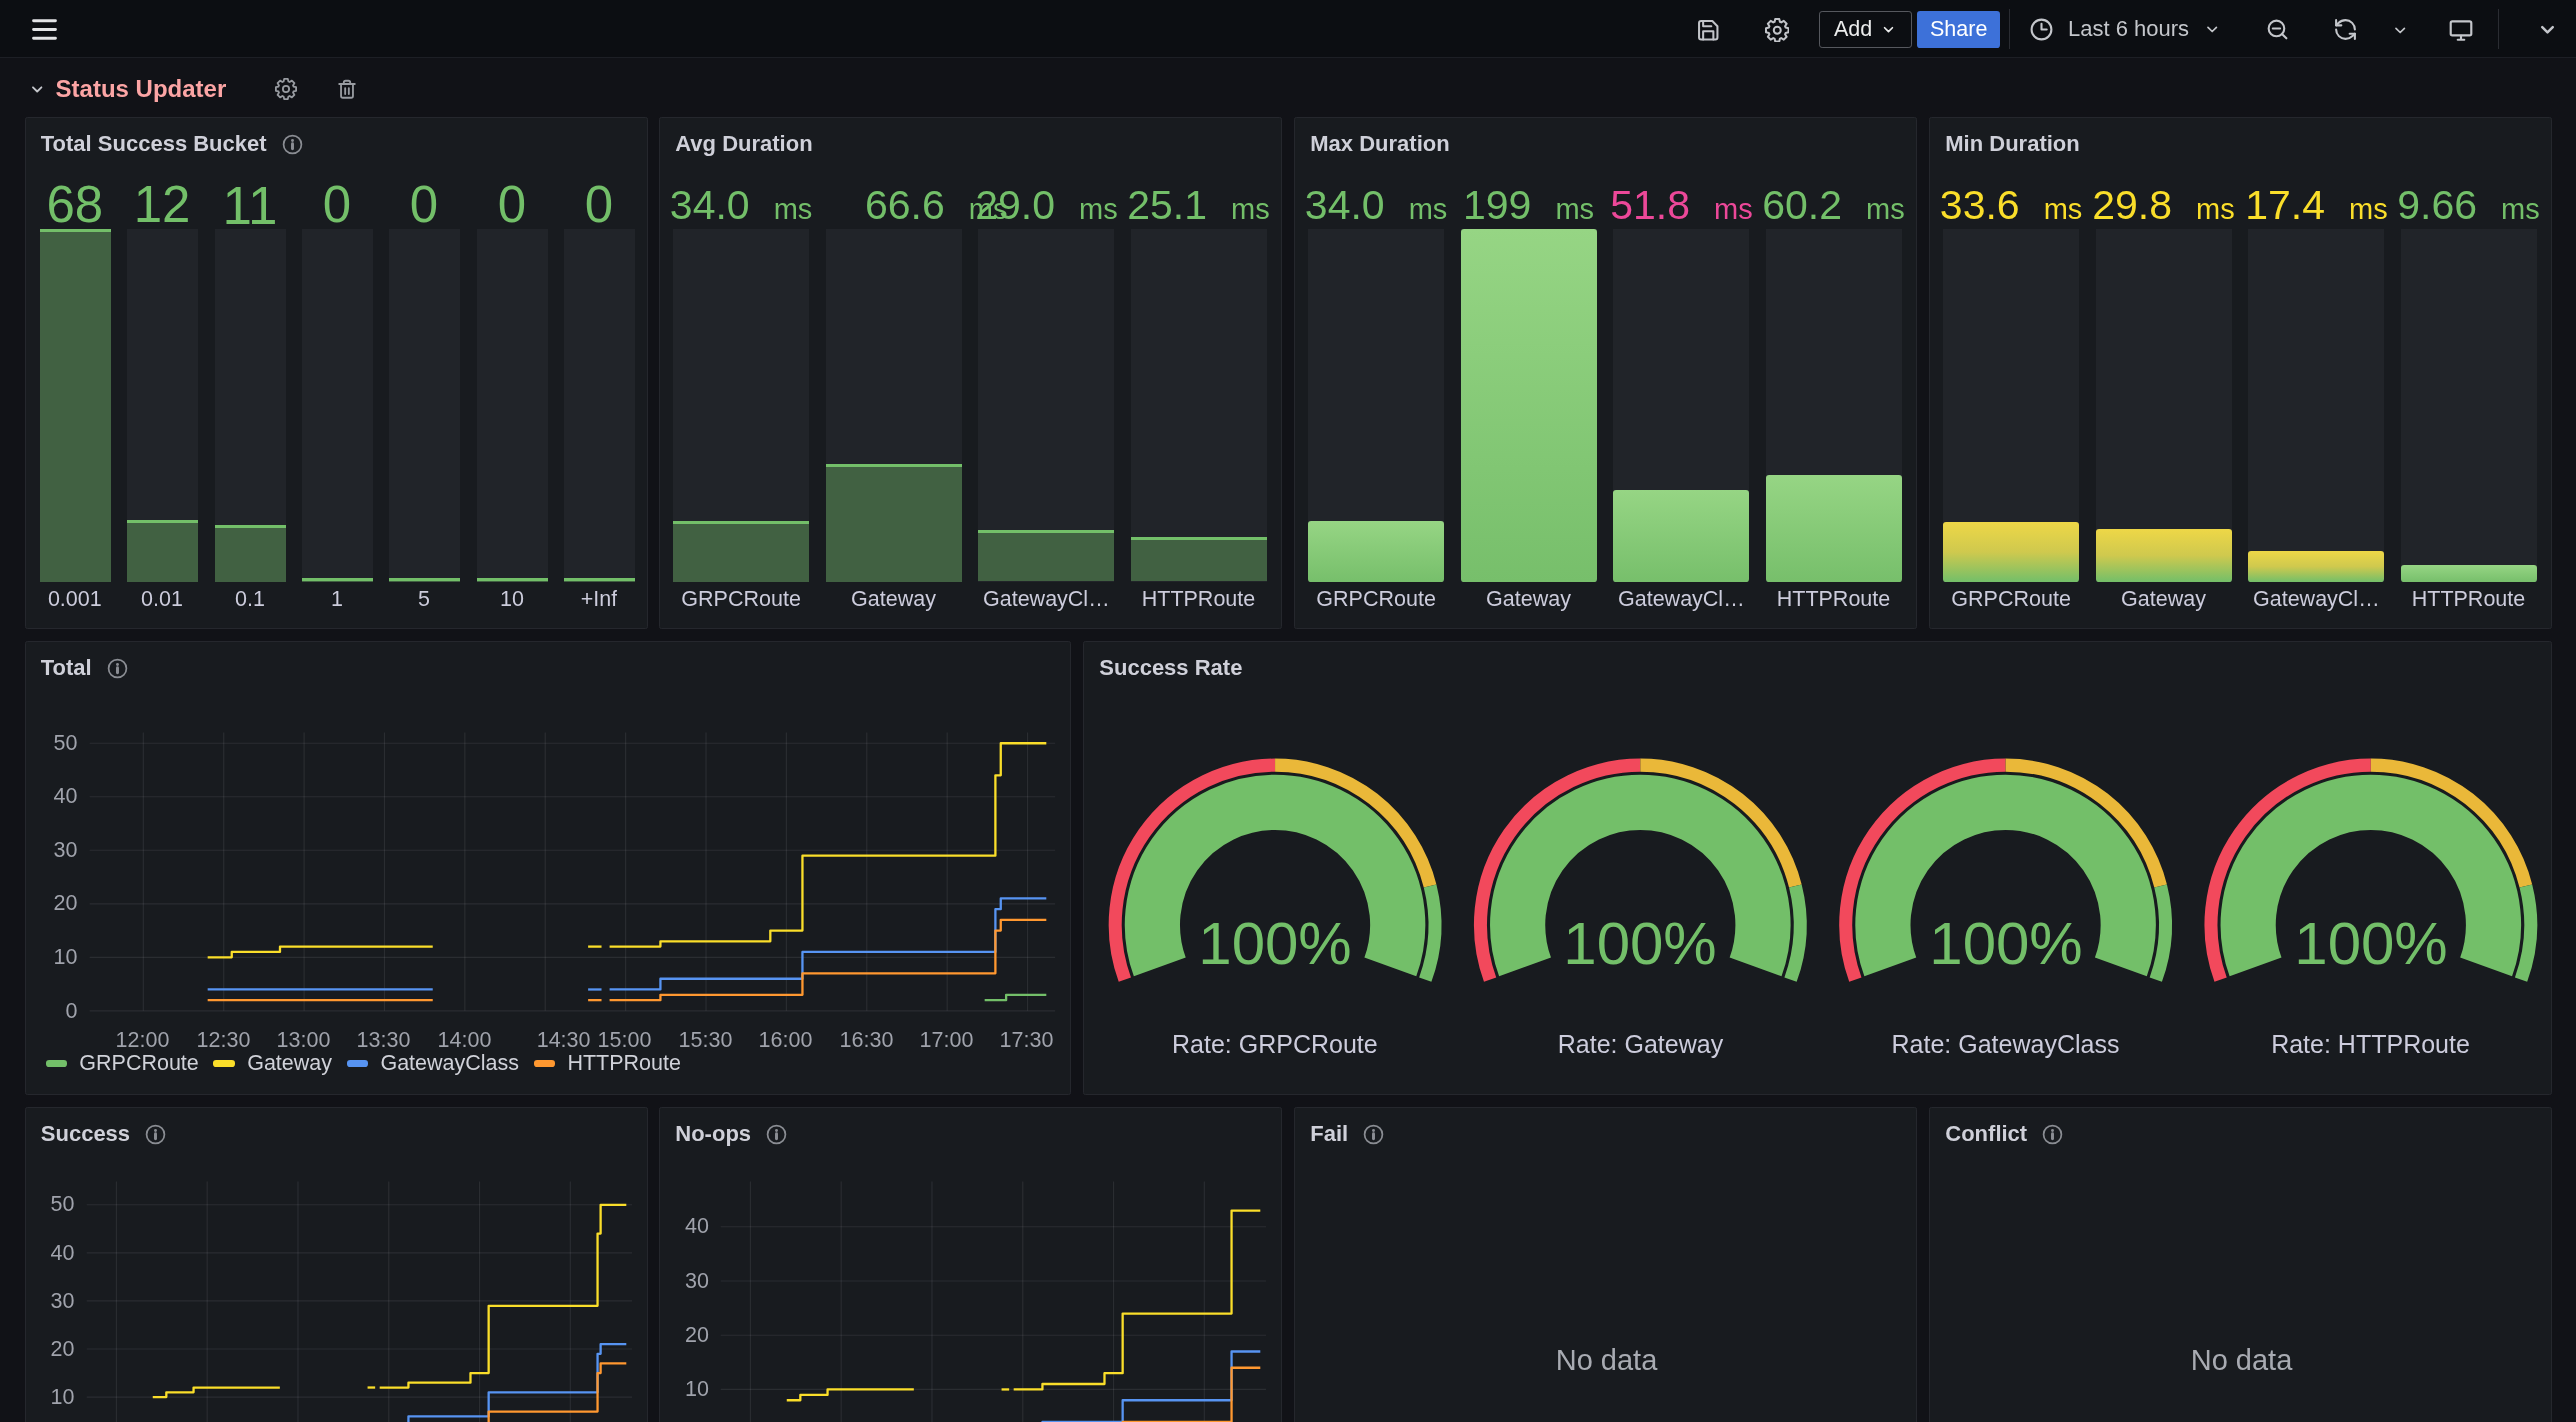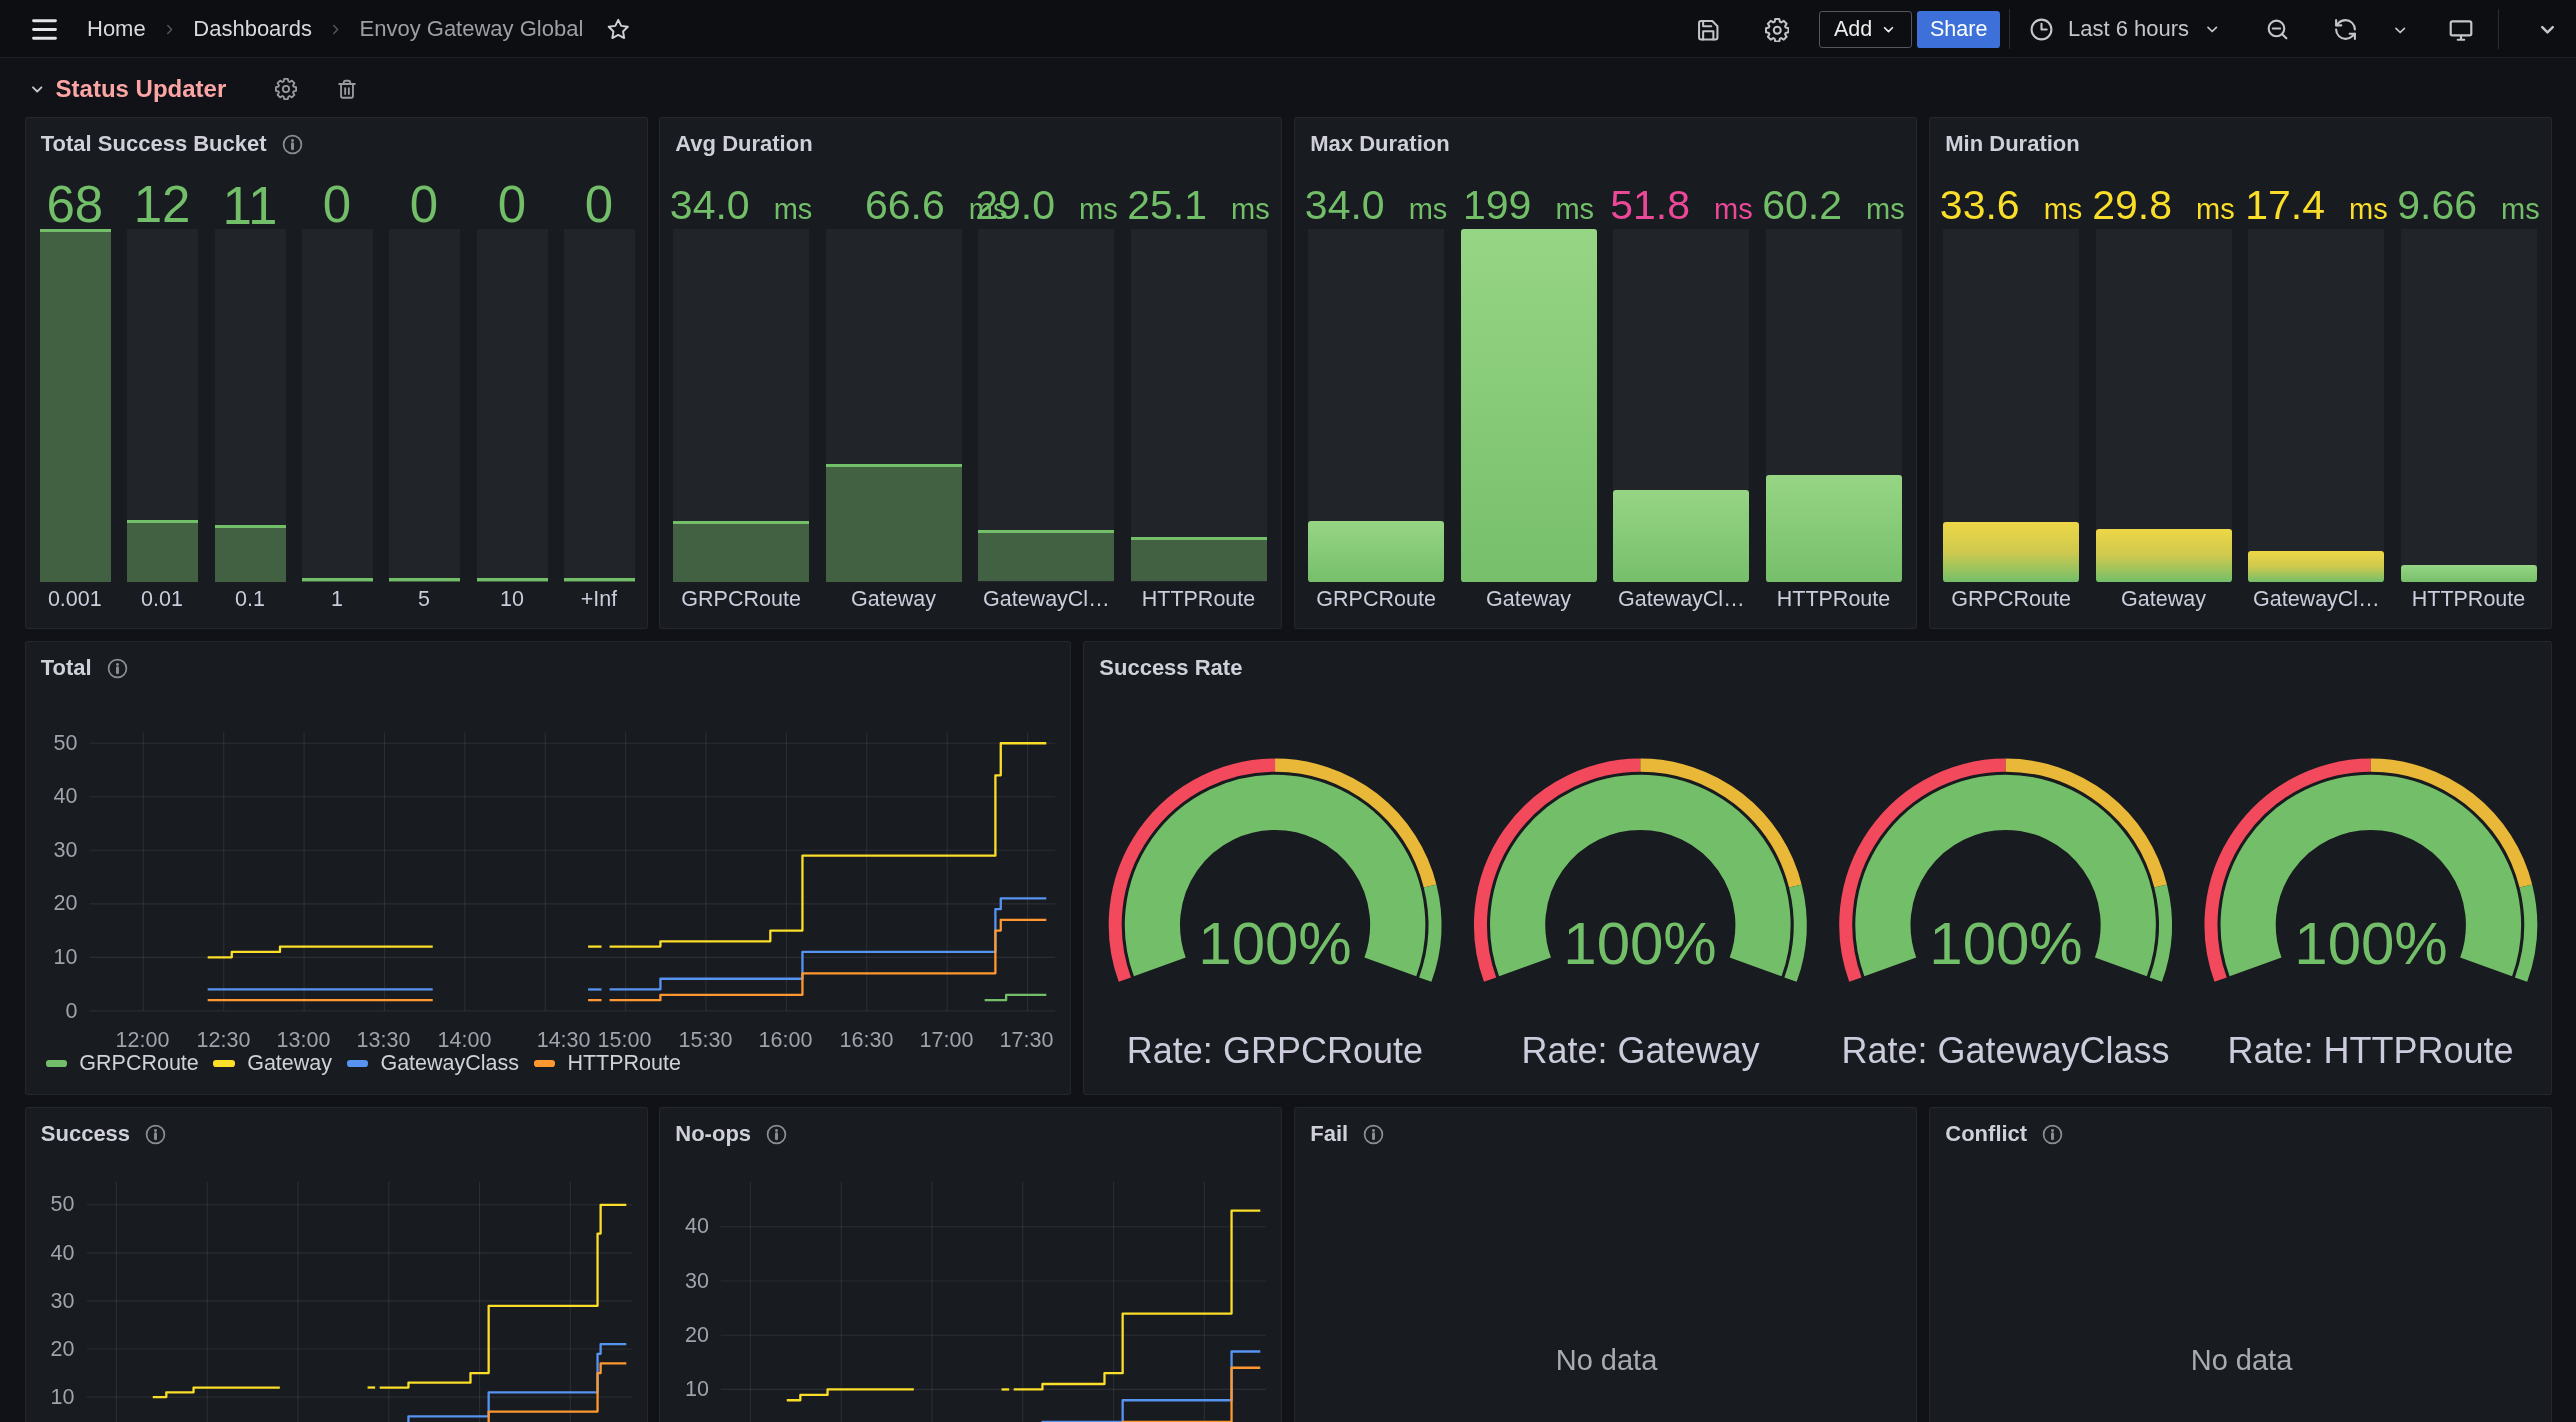--- a/index.html
+++ b/index.html
@@ -40,60 +40,38 @@
   
   .tick-label { position:absolute; font-size:21.5px; color:#a0a3ac; white-space:nowrap; }
   .legend { position:absolute; display:flex; gap:14.6px; align-items:center; }
   .legend-item { display:flex; gap:12.3px; align-items:center; }
   .legend-dash { width:21.5px; height:6.1px; border-radius:3.1px; }
   .legend-name { font-size:21.5px; color:#d0d2d9; }
   .chart-svg { position:absolute; left:0; top:0; }
 
   
   .gauge-value { position:absolute; text-align:center; font-size:60px; font-weight:400; color:#73bf69; }
-  .gauge-label { position:absolute; text-align:center; font-size:36px; color:#ccccdc; white-space:nowrap; }
+  .gauge-label { position:absolute; text-align:center; font-size:25px; color:#ccccdc; white-space:nowrap; }
 
   .nodata { position:absolute; font-size:29px; color:#a8abb2; text-align:center; white-space:nowrap; }
   .icon { display:inline-flex; align-items:center; justify-content:center; }
   .icon svg { display:block; }
 </style>
 </head>
 <body>
 
 <div class="screen">
   <div class="topnav" id="topnav">
       <button style="position: absolute; left: 23px; top: 12.3px; width: 43px; height: 34px; background: none; border: none; cursor: pointer; display: flex; align-items: center; justify-content: center;">
         <span class="icon" style="color: rgb(227, 228, 230);">
           <svg width="31" height="31" viewBox="0 0 24 24" fill="none" stroke="#e3e4e6" stroke-width="2.2" stroke-linecap="round" stroke-linejoin="round">
             <path d="M3.5 5.2h17M3.5 12h17M3.5 18.8h17"></path>
           </svg>
         </span>
       </button>
-      <nav style="position: absolute; left: 87px; top: 0px; height: 58px; display: flex; align-items: center; gap: 15.3px;">
-        <a class="crumb">Home</a>
-        <span class="icon" style="color: rgb(85, 87, 92);">
-          <svg width="17" height="17" viewBox="0 0 24 24" fill="none" stroke="#55575c" stroke-width="2" stroke-linecap="round" stroke-linejoin="round">
-            <path d="M9.5 6.5l5.5 5.5-5.5 5.5"></path>
-          </svg>
-        </span>
-        <a class="crumb">Dashboards</a>
-        <span class="icon" style="color: rgb(85, 87, 92);">
-          <svg width="17" height="17" viewBox="0 0 24 24" fill="none" stroke="#55575c" stroke-width="2" stroke-linecap="round" stroke-linejoin="round">
-            <path d="M9.5 6.5l5.5 5.5-5.5 5.5"></path>
-          </svg>
-        </span>
-        <a class="crumb current">Envoy Gateway Global</a>
-        <button style="width: 34px; height: 29px; margin-left: 3.1px; background: none; border: none; cursor: pointer; display: flex; align-items: center; justify-content: center;">
-          <span class="icon" style="color: rgb(208, 209, 212);">
-            <svg width="24.5" height="24.5" viewBox="0 0 24 24" fill="none" stroke="#d0d1d4" stroke-width="1.9" stroke-linecap="round" stroke-linejoin="round">
-              <path d="M12 2.8l2.9 5.86 6.47.94-4.68 4.56 1.1 6.44L12 17.56l-5.79 3.04 1.1-6.44-4.68-4.56 6.47-.94z"></path>
-            </svg>
-          </span>
-        </button>
-      </nav>
       <button style="position: absolute; left: 1691px; top: 15.3px; width: 34px; height: 29px; background: none; border: none; display: flex; align-items: center; justify-content: center;">
         <span class="icon" style="color: rgb(194, 196, 201);">
           <svg width="24.5" height="24.5" viewBox="0 0 24 24" fill="none" stroke="#c2c4c9" stroke-width="2" stroke-linecap="round" stroke-linejoin="round">
             <path d="M19 21H5a2 2 0 0 1-2-2V5a2 2 0 0 1 2-2h11l5 5v11a2 2 0 0 1-2 2z"></path>
             <path d="M17 21v-8H7v8"></path>
             <path d="M7 3v5h8"></path>
           </svg>
         </span>
       </button>
       <button style="position: absolute; left: 1760px; top: 15.3px; width: 34px; height: 29px; background: none; border: none; display: flex; align-items: center; justify-content: center;">

